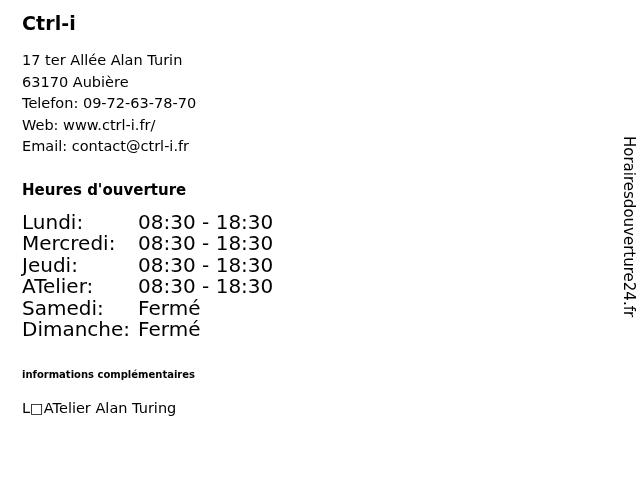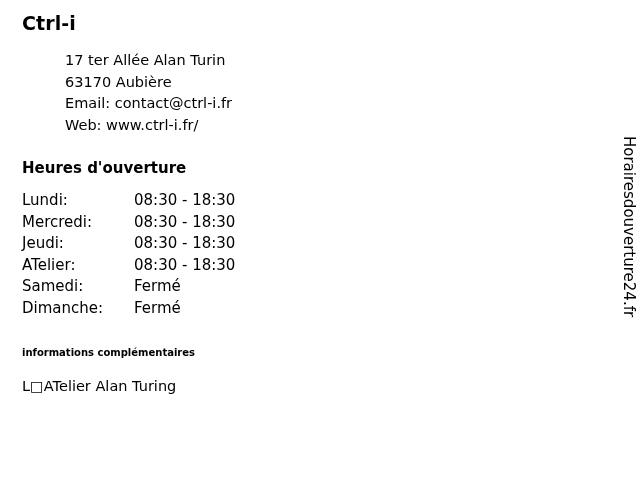--- a/index.html
+++ b/index.html
@@ -32,31 +32,30 @@
     font-size: 19px;
     font-weight: bold;
     line-height: 26px;
     margin: 0 0 14px 0;
     letter-spacing: 0.1px;
   }
   .addr-line {
     font-size: 14.5px;
     line-height: 21.5px;
     white-space: nowrap;
-    margin-left: 43px;
   }
   .section-title {
     font-size: 15px;
     font-weight: bold;
     margin-top: 22px;
     line-height: 20px;
   }
   .hours-table {
     border-collapse: collapse;
-    font-size: 15px;
+    font-size: 20px;
   }
   .hours-table td {
     padding: 0;
     line-height: 21.5px;
     vertical-align: top;
     white-space: nowrap;
   }
   .hours-day {
     width: 104px;
     padding-right: 8px !important;
@@ -91,22 +90,23 @@
 <body>
 
 <div class="page">
 
   <div class="content">
 
     <h1 class="company-name">Ctrl-i</h1>
 
     <div class="addr-line">17 ter Allée Alan Turin</div>
     <div class="addr-line">63170 Aubière</div>
+    <div class="addr-line">Telefon: 09-72-63-78-70</div>
+    <div class="addr-line">Web: www.ctrl-i.fr/</div>
     <div class="addr-line">Email: contact@ctrl-i.fr</div>
-    <div class="addr-line">Web: www.ctrl-i.fr/</div>
 
     <h2 class="section-title">Heures d'ouverture</h2>
 
     <table class="hours-table">
       <tbody>
         <tr>
           <td class="hours-day">Lundi:</td>
           <td class="hours-time">08:30 - 18:30</td>
         </tr>
         <tr>

